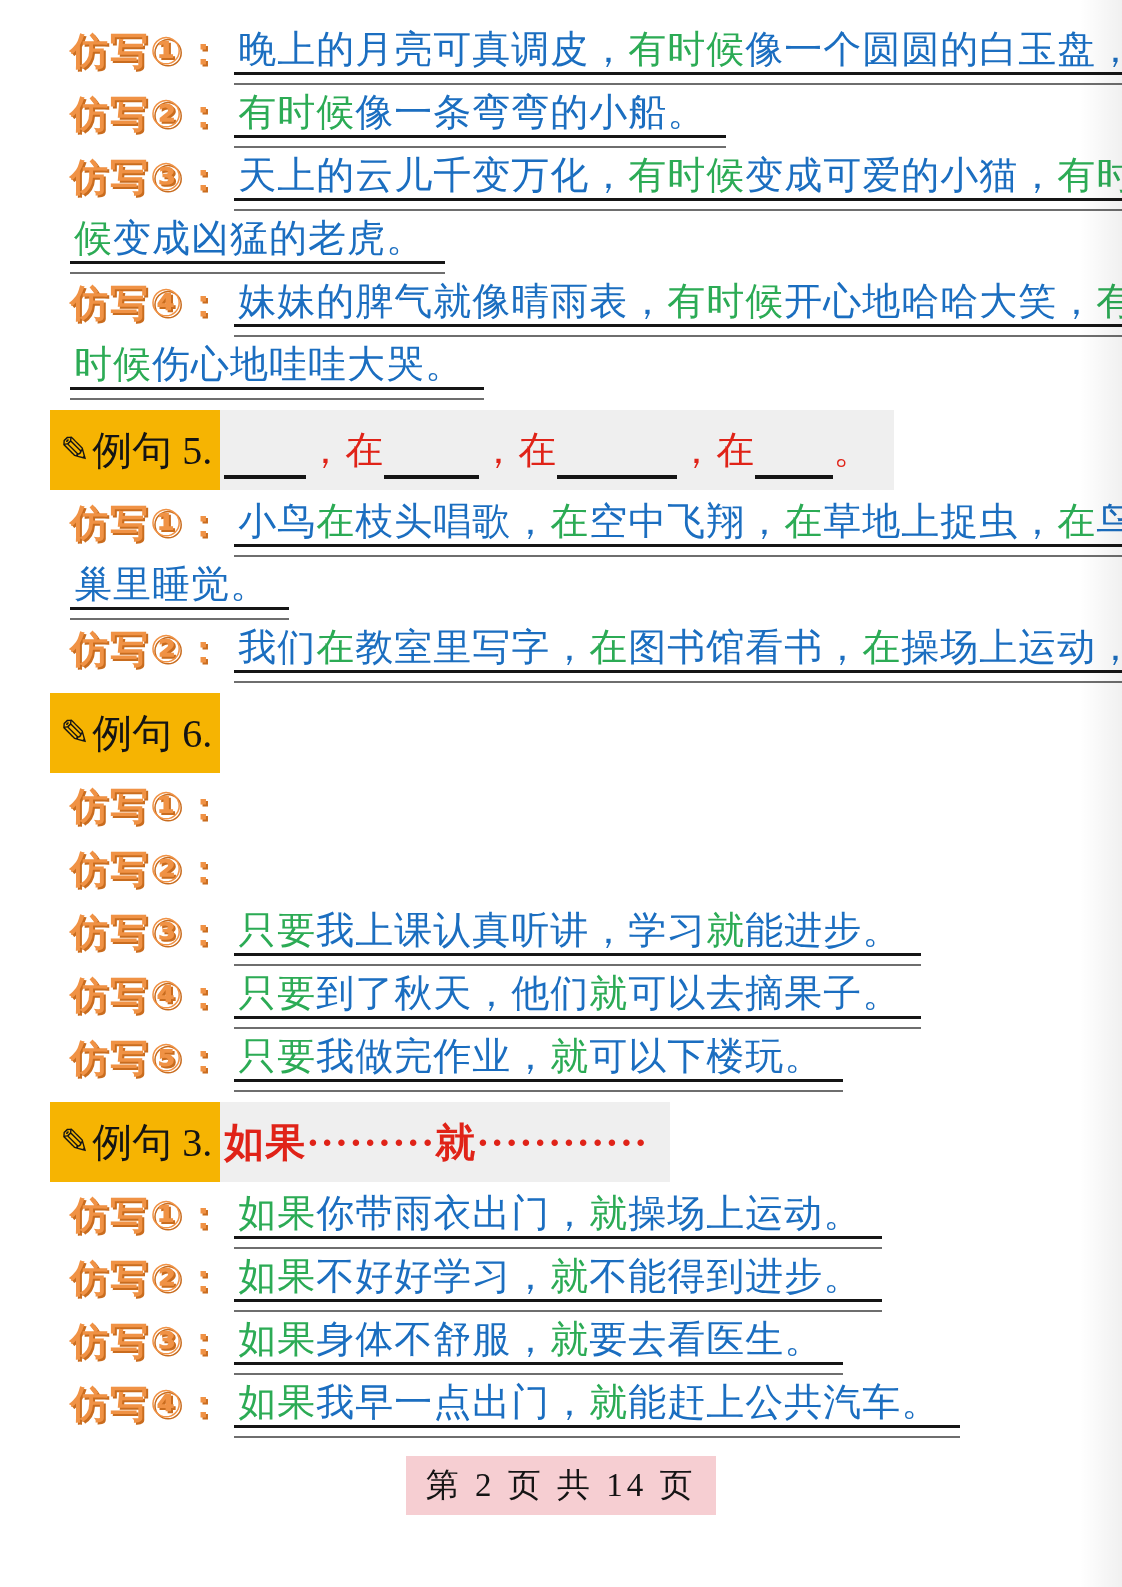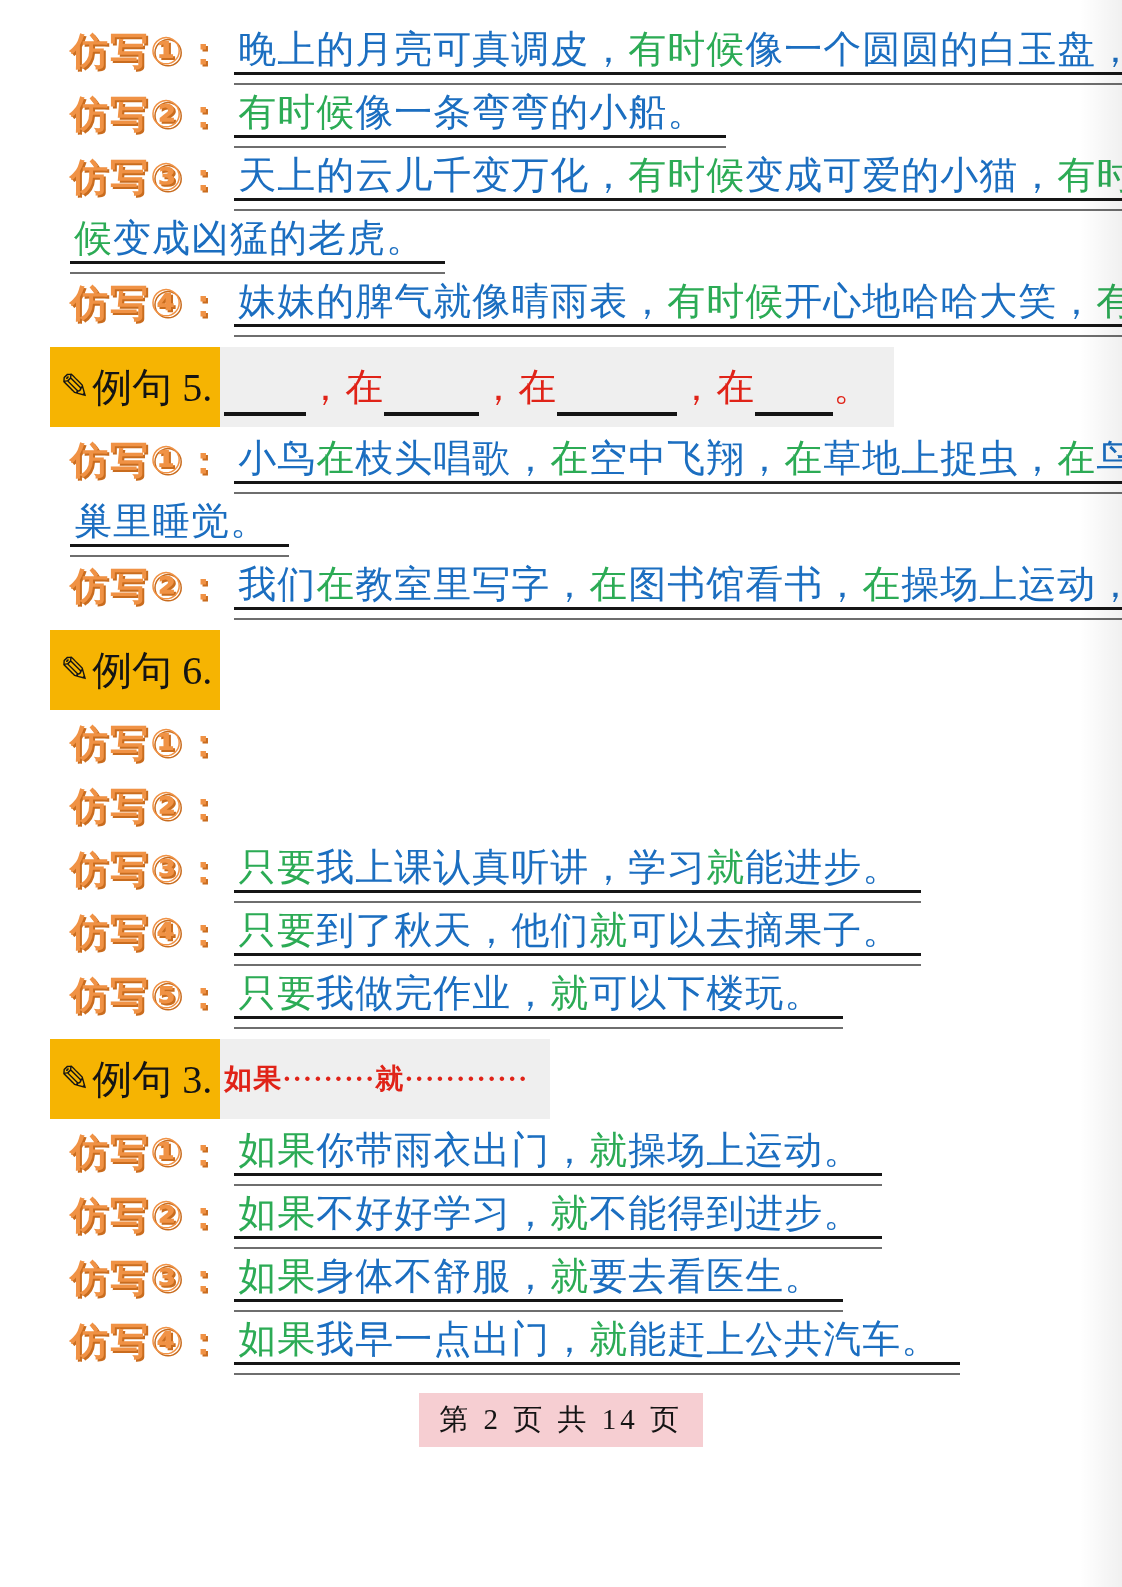--- a/index.html
+++ b/index.html
@@ -42,29 +42,29 @@
     background:var(--yellow);color:#141414;
     display:flex;align-items:center;padding:0 8px 0 10px;
     font-size:40px;white-space:nowrap;
   }
   .ex-badge .pencil{font-size:36px;margin-right:2px;}
   .ex-pattern{
     background:var(--gray);display:flex;align-items:center;
     font-size:38px;color:var(--red);padding:0 22px 0 4px;white-space:nowrap;
     letter-spacing:1px;
   }
-  .ex-pattern.bold{font-weight:700;font-size:28px;}
+  .ex-pattern.bold{font-weight:700;font-size:40px;}
   .blank{
     display:inline-block;border-bottom:4px solid #151515;
     height:1.05em;transform:translateY(7px);
   }
   .footer{margin-top:16px;text-align:center;}
   .footer-badge{
     display:inline-block;background:var(--pink);color:#141414;
-    font-size:29px;padding:7px 20px;letter-spacing:4px;
+    font-size:33px;padding:7px 20px;letter-spacing:4px;
   }
 </style>
 </head>
 <body>
 
 <div class="page">
   <main class="content">
       <div class="line">
         <span class="label">仿写①：</span>
         <span class="uw fill"><span class="seg-blue">晚上的月亮可真调皮，</span><span class="seg-green">有时候</span><span class="seg-blue">像一个圆圆的白玉盘，</span></span>
@@ -76,20 +76,23 @@
       <div class="line">
         <span class="label">仿写③：</span>
         <span class="uw fill"><span class="seg-blue">天上的云儿千变万化，</span><span class="seg-green">有时候</span><span class="seg-blue">变成可爱的小猫，</span><span class="seg-green">有时</span></span>
       </div>
       <div class="line">
         <span class="uw"><span class="seg-green">候</span><span class="seg-blue">变成凶猛的老虎。</span></span>
       </div>
       <div class="line">
         <span class="label">仿写④：</span>
         <span class="uw fill"><span class="seg-blue">妹妹的脾气就像晴雨表，</span><span class="seg-green">有时候</span><span class="seg-blue">开心地哈哈大笑，</span><span class="seg-green">有</span></span>
+      </div>
+      <div class="line">
+        <span class="uw"><span class="seg-green">时候</span><span class="seg-blue">伤心地哇哇大哭。</span></span>
       </div>
       <div class="example">
         <span class="ex-badge">
           <span class="pencil">✎</span>
           <span>例句 5.</span>
         </span>
         <span class="ex-pattern">
           <span class="blank" style="width: 82px;"></span>
           <span class="seg-red">，</span>
           <span class="seg-red">在</span>

